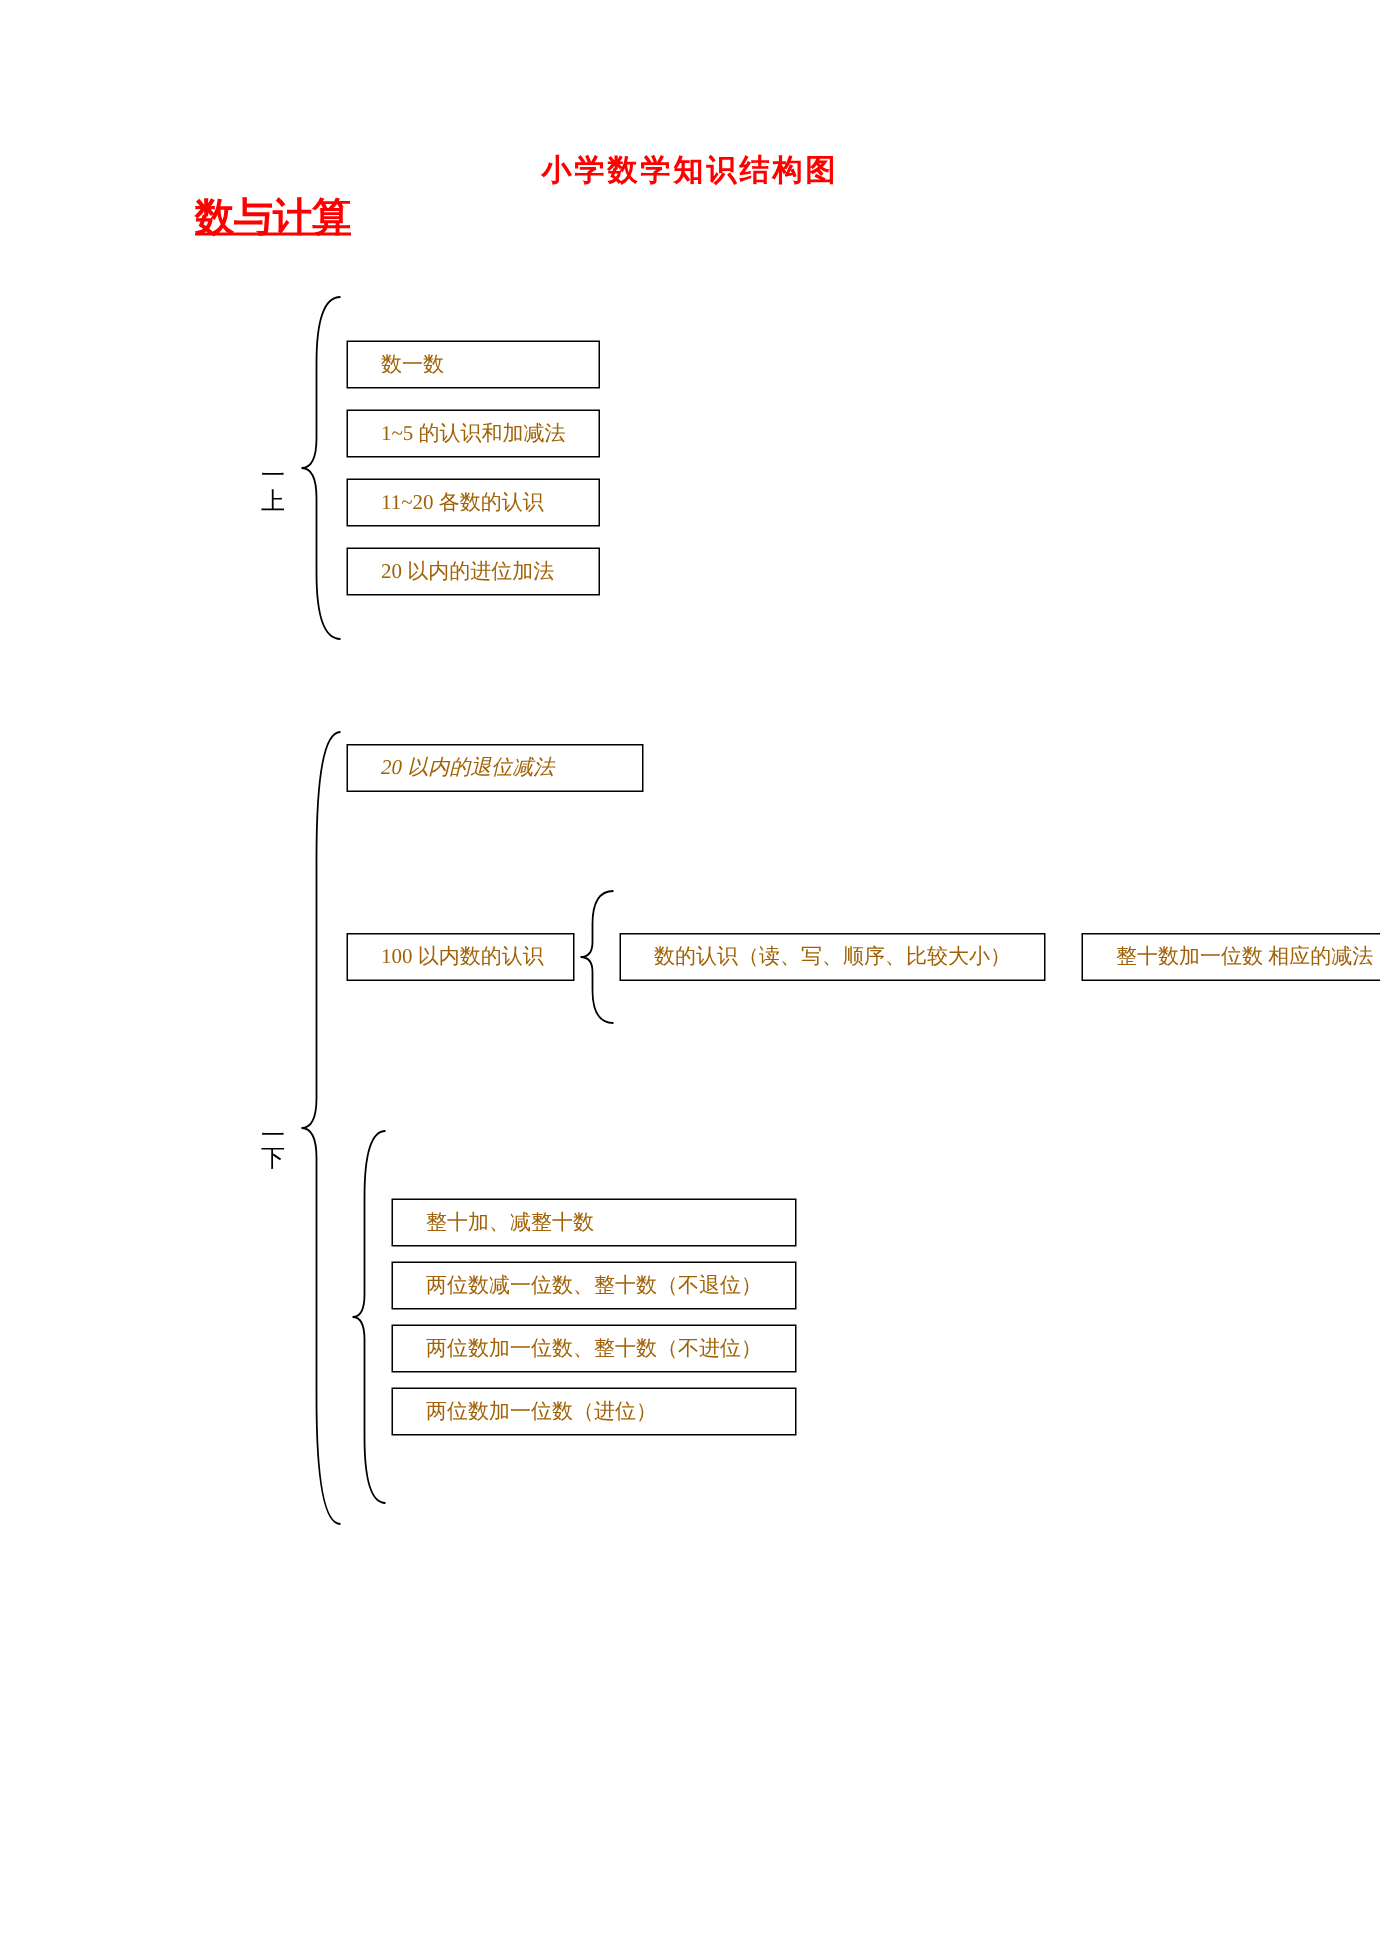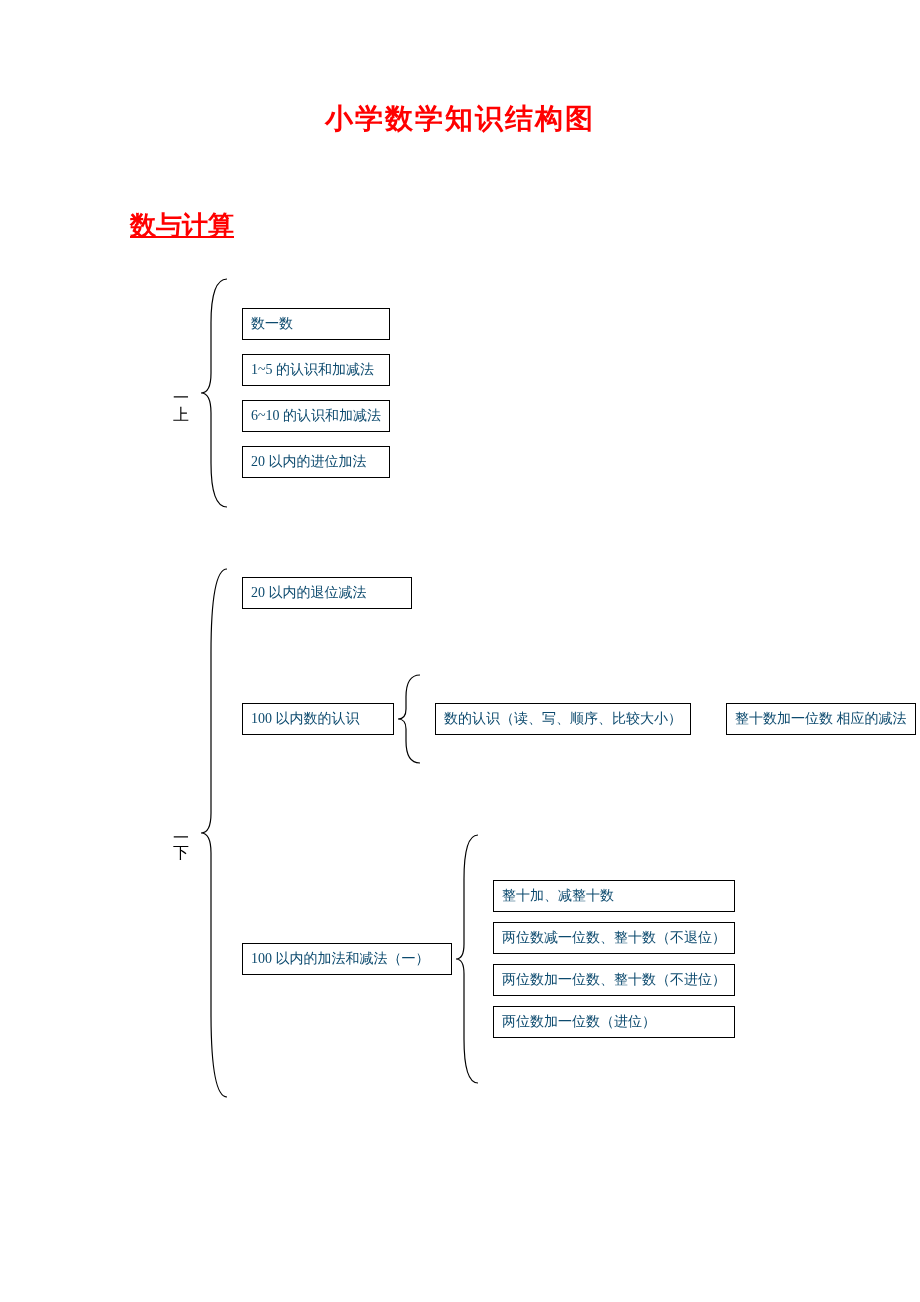--- a/index.html
+++ b/index.html
@@ -10,24 +10,23 @@
     width: 920px;
   }
   .page {
     padding: 100px 60px 60px 120px;
     position: relative;
   }
   .title {
     text-align: center;
     color: #ff0000;
     font-family: "SimHei", "黑体", sans-serif;
-    font-size: 28px;
+    font-size: 20px;
     font-weight: bold;
     letter-spacing: 2px;
-    margin-bottom: 70px;
     margin-left: -60px;
   }
   .section-heading {
     color: #ff0000;
     font-family: "SimHei", "黑体", sans-serif;
     font-size: 26px;
     font-weight: bold;
     margin-bottom: 30px;
     margin-left: 10px;
     text-decoration: underline;
@@ -48,28 +47,27 @@
   .brace {
     flex-shrink: 0;
   }
   .col {
     display: flex;
     flex-direction: column;
     gap: 14px;
   }
   .item {
     border: 1px solid #000;
-    padding: 6px 8px;
+    padding: 6px 22px;
     font-size: 14px;
-    color: #0c4a6e;
+    color: #a16207;
     min-width: 140px;
     white-space: nowrap;
     background: #fff;
     box-sizing: border-box;
-    margin-left: 11px;
   }
   .row {
     display: flex;
     align-items: center;
   }
   .inner-col {
     display: flex;
     flex-direction: row;
     gap: 14px;
     font-family: Liberation Serif, serif;
@@ -89,47 +87,46 @@
   <div class="section-heading">数与计算</div>
 
   <div class="group" style="margin-left:50px;">
     <div class="vlabel">一上</div>
     <svg class="brace" width="34" height="240" viewBox="0 0 34 240">
       <path d="M30,6 Q14,6 14,50 L14,100 Q14,120 4,120 Q14,120 14,140 L14,190 Q14,234 30,234" fill="none" stroke="#000" stroke-width="1.2"></path>
     </svg>
     <div class="col">
       <div class="item">数一数</div>
       <div class="item">1~5 的认识和加减法</div>
-      <div class="item">6~10 的认识和加减法</div>
+      <div class="item">11~20 各数的认识</div>
       <div class="item">20 以内的进位加法</div>
     </div>
   </div>
 
   <div class="group" style="margin-left:50px;">
     <div class="vlabel">一下</div>
     <svg class="brace" width="34" height="540" viewBox="0 0 34 540">
       <path d="M30,6 Q14,6 14,90 L14,250 Q14,270 4,270 Q14,270 14,290 L14,450 Q14,534 30,534" fill="none" stroke="#000" stroke-width="1.2"></path>
     </svg>
     <div class="col" style="gap:60px;">
 
-      <div class="item" style="width:170px;">20 以内的退位减法</div>
+      <div class="item" style="width:198px;font-style:italic;">20 以内的退位减法</div>
 
       <div class="row">
         <div class="item" style="width:152px;">100 以内数的认识</div>
         <svg class="brace" width="30" height="100" viewBox="0 0 30 100">
           <path d="M26,6 Q12,6 12,28 L12,40 Q12,50 4,50 Q12,50 12,60 L12,72 Q12,94 26,94" fill="none" stroke="#000" stroke-width="1.2"></path>
         </svg>
         <div class="inner-col" style="gap:24px;">
           <div class="item">数的认识（读、写、顺序、比较大小）</div>
           <div class="item">整十数加一位数 相应的减法</div>
         </div>
       </div>
 
       <div class="row">
-        <div class="item" style="width:210px;">100 以内的加法和减法（一）</div>
         <svg class="brace" width="30" height="260" viewBox="0 0 30 260">
           <path d="M26,6 Q12,6 12,50 L12,115 Q12,130 4,130 Q12,130 12,145 L12,210 Q12,254 26,254" fill="none" stroke="#000" stroke-width="1.2"></path>
         </svg>
         <div class="inner-col-tight">
           <div class="item">整十加、减整十数</div>
           <div class="item">两位数减一位数、整十数（不退位）</div>
           <div class="item">两位数加一位数、整十数（不进位）</div>
           <div class="item">两位数加一位数（进位）</div>
         </div>
       </div>

